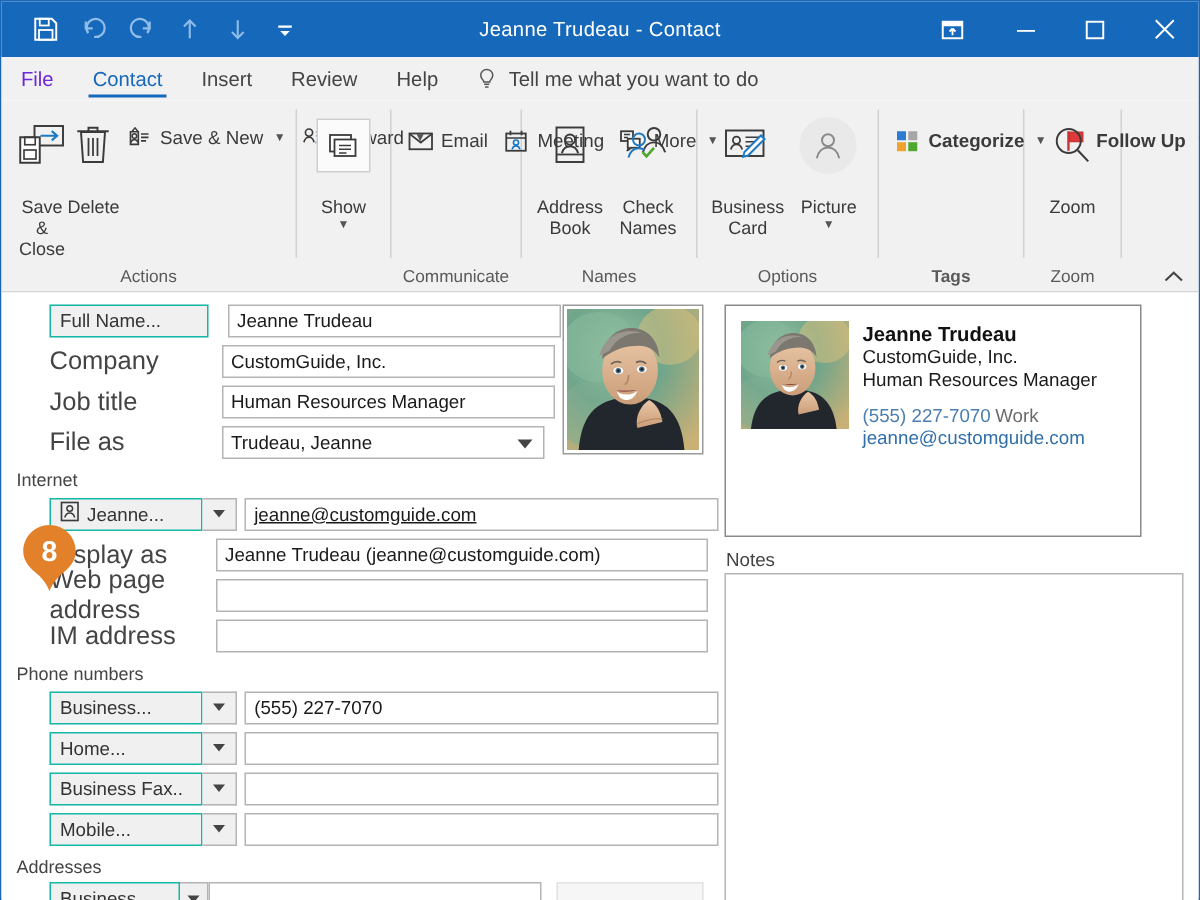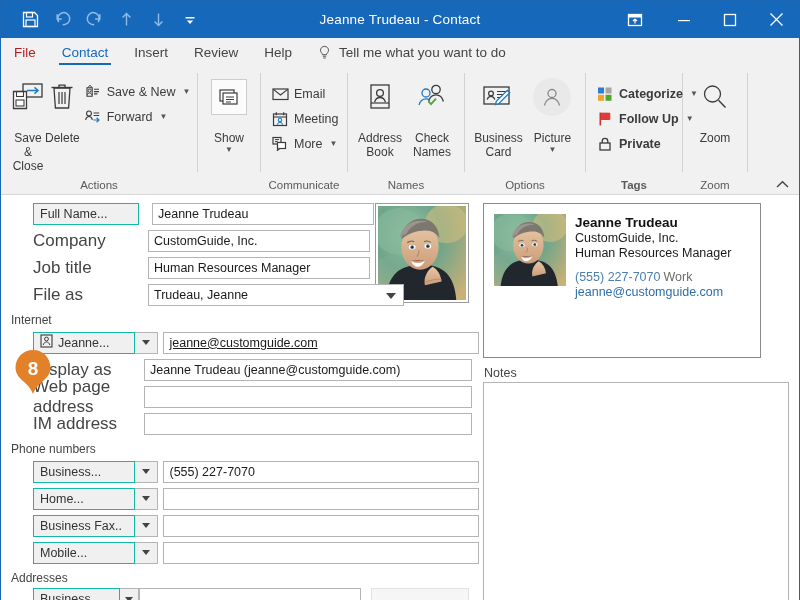--- a/index.html
+++ b/index.html
@@ -69,21 +69,21 @@
     font-size: 13.5px;
     color: #444444;
     border-bottom: none;
   }
   .tab {
     padding: 0 13px;
     display: flex; align-items: center;
     position: relative;
     white-space: nowrap;
   }
-  .tab.file { color: #b91c1c; }
+  .tab.file { color: #6d28d9; }
   .tab.active { color: #1668bb; font-weight: 400; }
   .tab.active:after {
     content: "";
     position: absolute;
     left: 10px; right: 10px; bottom: 2px;
     height: 2.5px; background: #1668bb;
   }
   .tellme {
     display: flex; align-items: center;
     padding-left: 12px; gap: 7px;
@@ -131,21 +131,21 @@
     display: flex; flex-direction: column; align-items: center;
     padding-top: 5px;
     color: #3b3b3b;
     font-size: 12px;
     text-align: center;
     line-height: 14px;
   }
   .bigbtn .ic { height: 36px; display: flex; align-items: center; justify-content: center; }
   .bigbtn .lbl { margin-top: 16px; }
   .bigbtn .caret { font-size: 8px; line-height: 7px; color: #555; margin-top: 1px; }
-  .smallcol { display: flex; flex-direction: column; padding-top: 6px; gap: 2px; }
+  .smallcol { display: flex; flex-direction: row; padding-top: 6px; gap: 2px; }
   .smallbtn {
     display: flex; align-items: center; gap: 5px;
     height: 23px; padding: 0 4px;
     font-size: 12.5px; color: #3b3b3b;
     white-space: nowrap;
   }
   .smallbtn .ic { width: 18px; display: flex; align-items: center; justify-content: center; }
   .smallbtn .drop { font-size: 8px; color: #555; margin-left: 2px; }
   .boxicon {
     width: 36px; height: 36px;
@@ -217,21 +217,21 @@
   .input {
     height: 22px;
     border: 1px solid #b4b4b4;
     background: #ffffff;
     display: flex; align-items: center;
     padding: 0 5px;
     font-size: 12.5px; color: #1a1a1a;
   }
   .input.short { width: 222px; }
   .input.long { width: 328px; }
-  .input.combo { width: 256px; position: relative; padding-right: 20px; }
+  .input.combo { width: 215px; position: relative; padding-right: 20px; }
   .input.combo .tri { position: absolute; right: 7px; top: 8px; }
   .input .ul { text-decoration: underline; }
 
   .photo-thumb {
     position: absolute;
     left: 374px; top: 2px;
     width: 94px; height: 100px;
     border: 1px solid #9a9a9a;
     background: #ffffff;
     padding: 2px;

